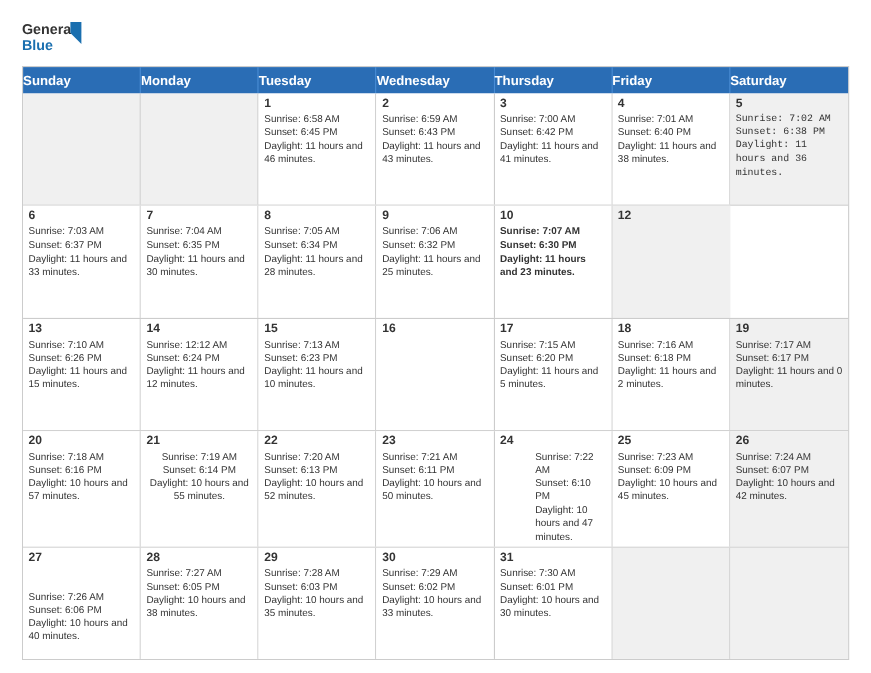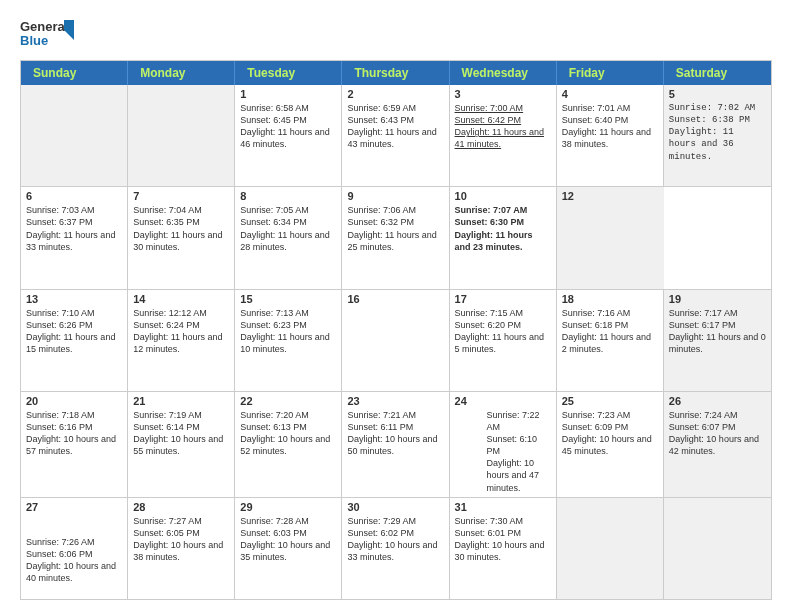--- a/index.html
+++ b/index.html
@@ -50,24 +50,24 @@
       display: flex;
       flex-direction: column;
       border: 1px solid #ccc;
     }
     .cal-header {
       display: grid;
       grid-template-columns: repeat(7, 1fr);
       background: #2a6db5;
     }
     .cal-header-cell {
-      color: #bef264;
+      color: #ffffff;
       font-size: 12px;
       font-weight: bold;
-      padding: 5px 12px;
+      padding: 5px 0;
       border-right: 1px solid #4a8dd5;
     }
     .cal-header-cell:last-child { border-right: none; }
     .cal-body {
       flex: 1;
       display: flex;
       flex-direction: column;
     }
     .cal-row {
       display: grid;
@@ -116,22 +116,22 @@
       <div class="month-title"></div>
       <div class="subtitle"></div>
     </div>
   </div>
 
   <div class="calendar">
     <div class="cal-header">
     <div class="cal-header-cell">Sunday</div>
         <div class="cal-header-cell">Monday</div>
         <div class="cal-header-cell">Tuesday</div>
+        <div class="cal-header-cell">Wednesday</div>
         <div class="cal-header-cell">Thursday</div>
-        <div class="cal-header-cell">Wednesday</div>
         <div class="cal-header-cell">Friday</div>
         <div class="cal-header-cell">Saturday</div>
       </div>
     <div class="cal-body">
     <div class="cal-row">
           <div class="cal-cell shaded empty"></div>
           <div class="cal-cell shaded empty"></div>
           <div class="cal-cell">
             <span class="day-num">1</span>
             <div class="cell-text" style="white-space: pre-line;">Sunrise: 6:58 AM
@@ -139,21 +139,21 @@
 Daylight: 11 hours and 46 minutes.</div>
           </div>
           <div class="cal-cell">
             <span class="day-num">2</span>
             <div class="cell-text" style="white-space: pre-line;">Sunrise: 6:59 AM
 Sunset: 6:43 PM
 Daylight: 11 hours and 43 minutes.</div>
           </div>
           <div class="cal-cell">
             <span class="day-num">3</span>
-            <div class="cell-text" style="white-space: pre-line; text-decoration: underline;">Sunrise: 7:00 AM
+            <div class="cell-text" style="white-space: pre-line;">Sunrise: 7:00 AM
 Sunset: 6:42 PM
 Daylight: 11 hours and 41 minutes.</div>
           </div>
           <div class="cal-cell">
             <span class="day-num">4</span>
             <div class="cell-text" style="white-space: pre-line;">Sunrise: 7:01 AM
 Sunset: 6:40 PM
 Daylight: 11 hours and 38 minutes.</div>
           </div>
           <div class="cal-cell shaded">
@@ -241,21 +241,21 @@
         </div>
         <div class="cal-row">
           <div class="cal-cell">
             <span class="day-num">20</span>
             <div class="cell-text" style="white-space: pre-line;">Sunrise: 7:18 AM
 Sunset: 6:16 PM
 Daylight: 10 hours and 57 minutes.</div>
           </div>
           <div class="cal-cell">
             <span class="day-num">21</span>
-            <div class="cell-text" style="white-space: pre-line;">Sunrise: 7:19 AM
+            <div class="cell-text" style="white-space: pre-line; text-align: center;">Sunrise: 7:19 AM
 Sunset: 6:14 PM
 Daylight: 10 hours and 55 minutes.</div>
           </div>
           <div class="cal-cell">
             <span class="day-num">22</span>
             <div class="cell-text" style="white-space: pre-line;">Sunrise: 7:20 AM
 Sunset: 6:13 PM
 Daylight: 10 hours and 52 minutes.</div>
           </div>
           <div class="cal-cell">

